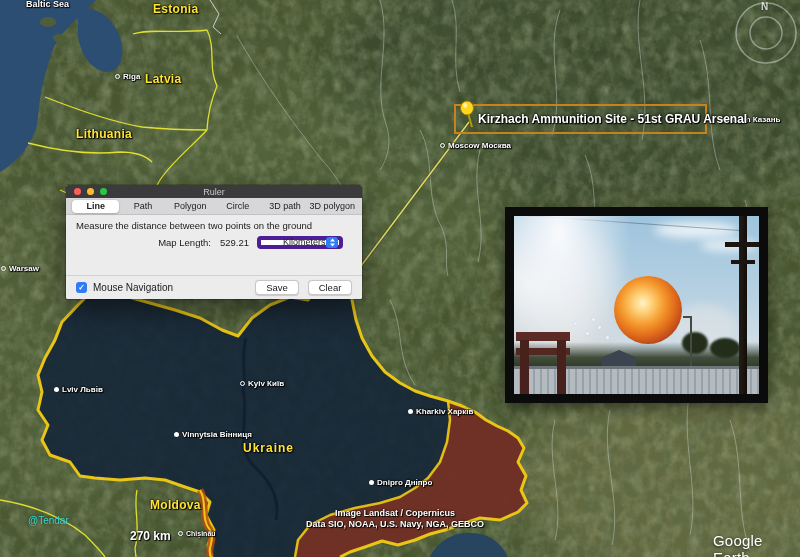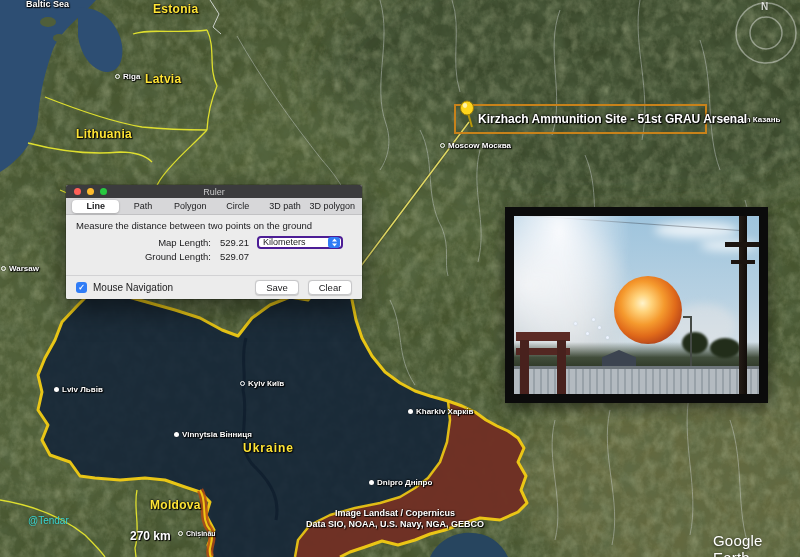--- a/index.html
+++ b/index.html
@@ -92,23 +92,23 @@
   .title-text{position:absolute;left:0;right:0;text-align:center;color:#c9c9c9;font-size:9px;}
   .tabs{height:17px;background:#d7d7d9;border-bottom:1px solid #c2c2c4;display:flex;
      align-items:center;padding:0 6px;}
   .tab{flex:1;text-align:center;font-size:9px;height:13px;line-height:13px;border-radius:4px;
      color:#1c1c1e;position:relative;}
   .tab.active{background:#fff;box-shadow:0 .5px 2px rgba(0,0,0,.3);font-weight:bold;}
   .desc{padding:5px 0 4px 10px;font-size:9.5px;}
   .frow{display:flex;align-items:center;height:14px;}
   .frow .flabel{width:145px;text-align:right;}
   .frow .fvalue{width:34px;text-align:right;margin-left:4px;}
-  .select{margin-left:8px;width:86px;height:13px;background:#fff;border:2px solid #4c1d95;
+  .select{margin-left:8px;width:86px;height:13px;background:#fff;border:4px solid #4c1d95;
      border-radius:4px;display:flex;align-items:center;justify-content:space-between;
-     padding-left:4px;font-size:9px;}
+     padding-left:22px;font-size:9px;}
   .stepper{width:12px;height:11px;background:#2f7cf6;border-radius:3px;display:flex;
      align-items:center;justify-content:center;margin-right:1px;}
   .botbar{position:absolute;left:0;right:0;bottom:0;height:24px;border-top:1px solid #d2d2d4;
      display:flex;align-items:center;padding:0 10px;background:#ececec;}
   .checkbox{width:11px;height:11px;background:#2f7cf6;border-radius:3px;color:#fff;font-size:8px;
      line-height:11px;text-align:center;font-weight:bold;}
   .cb-label{margin-left:6px;font-size:10px;}
   .btn{width:44px;height:15px;background:#fff;border:1px solid #c7c7c9;border-radius:4px;
      font-size:9.5px;text-align:center;line-height:13px;box-shadow:0 .5px 1px rgba(0,0,0,.15);}
   .btn + .btn{margin-left:9px;}
@@ -316,24 +316,20 @@
       <span class="select">
         <span>Kilometers</span>
         <span class="stepper">
           <svg width="7" height="9">
               <path d="M3.5 0.5 L6 3.5 H1 Z" fill="#fff"></path>
               <path d="M3.5 8.5 L1 5.5 H6 Z" fill="#fff"></path>
             </svg>
         </span>
       </span>
     </div>
-    <div class="frow">
-      <span class="flabel">Ground Length:</span>
-      <span class="fvalue">529.07</span>
-    </div>
     <div class="botbar">
       <span class="checkbox">✓</span>
       <span class="cb-label">Mouse Navigation</span>
       <span class="spacer"></span>
       <span class="btn">Save</span>
       <span class="btn">Clear</span>
     </div>
   </div>
 
   <div class="watermark">@Tendar</div>

